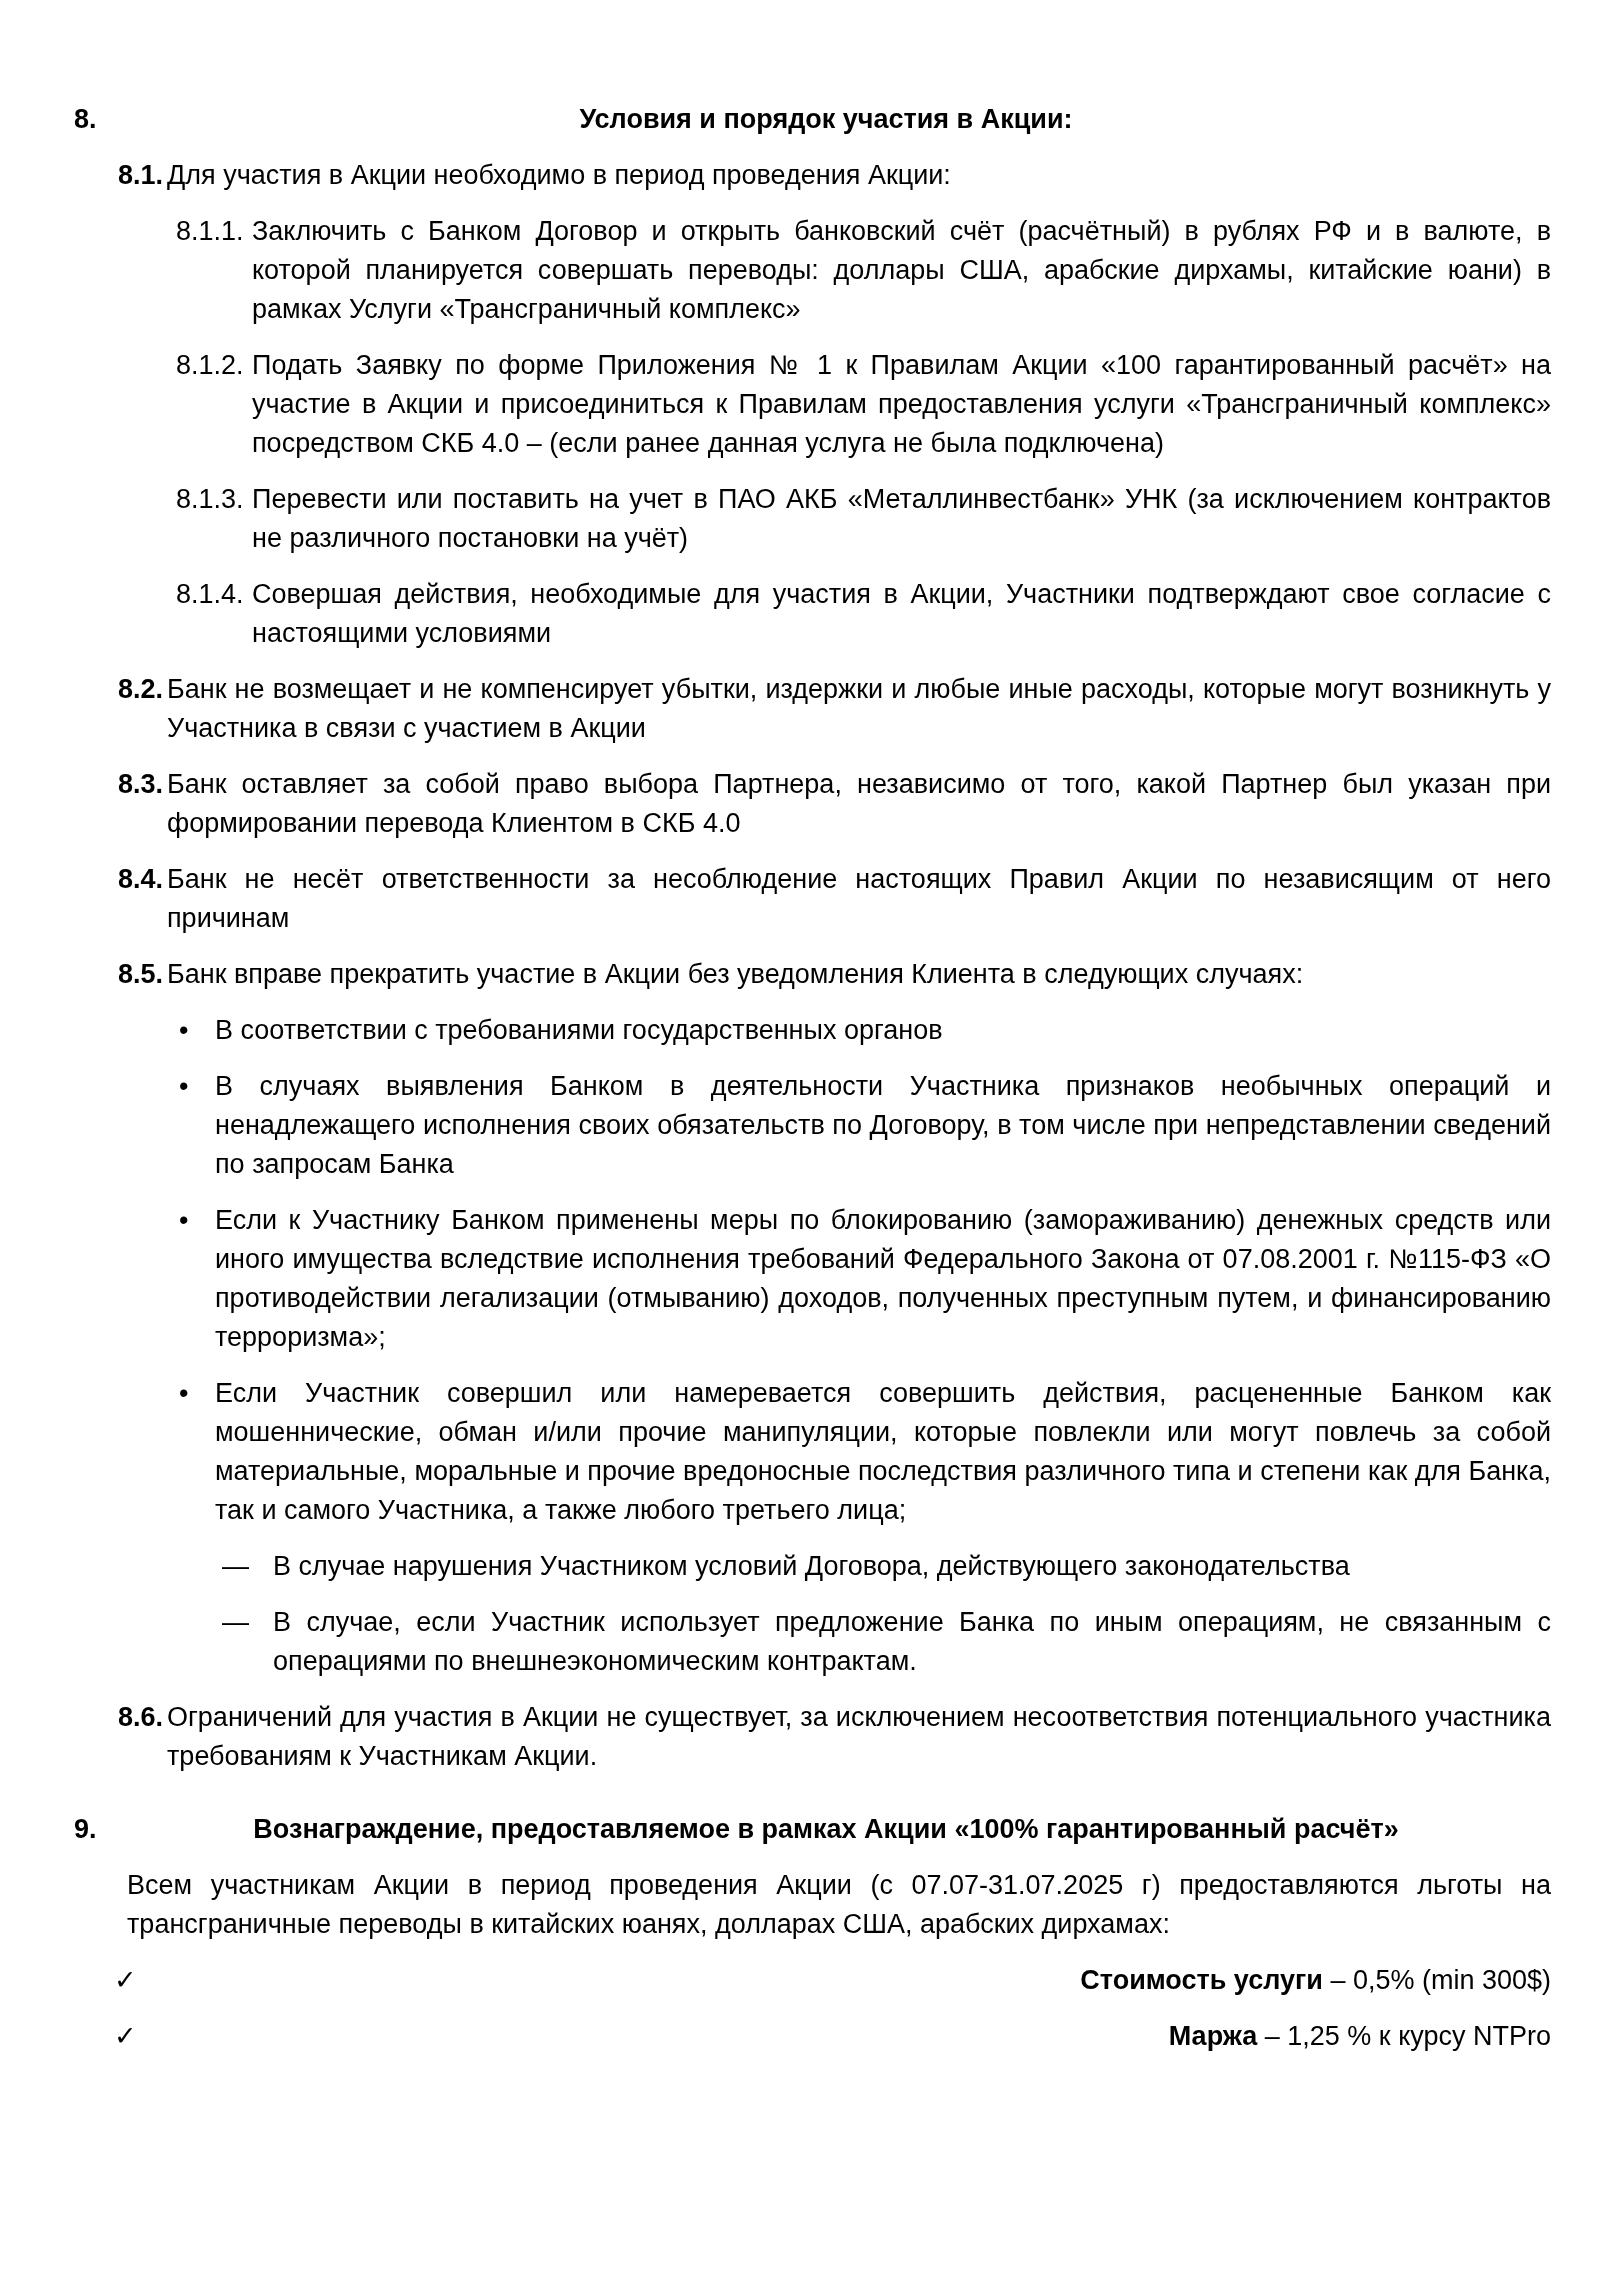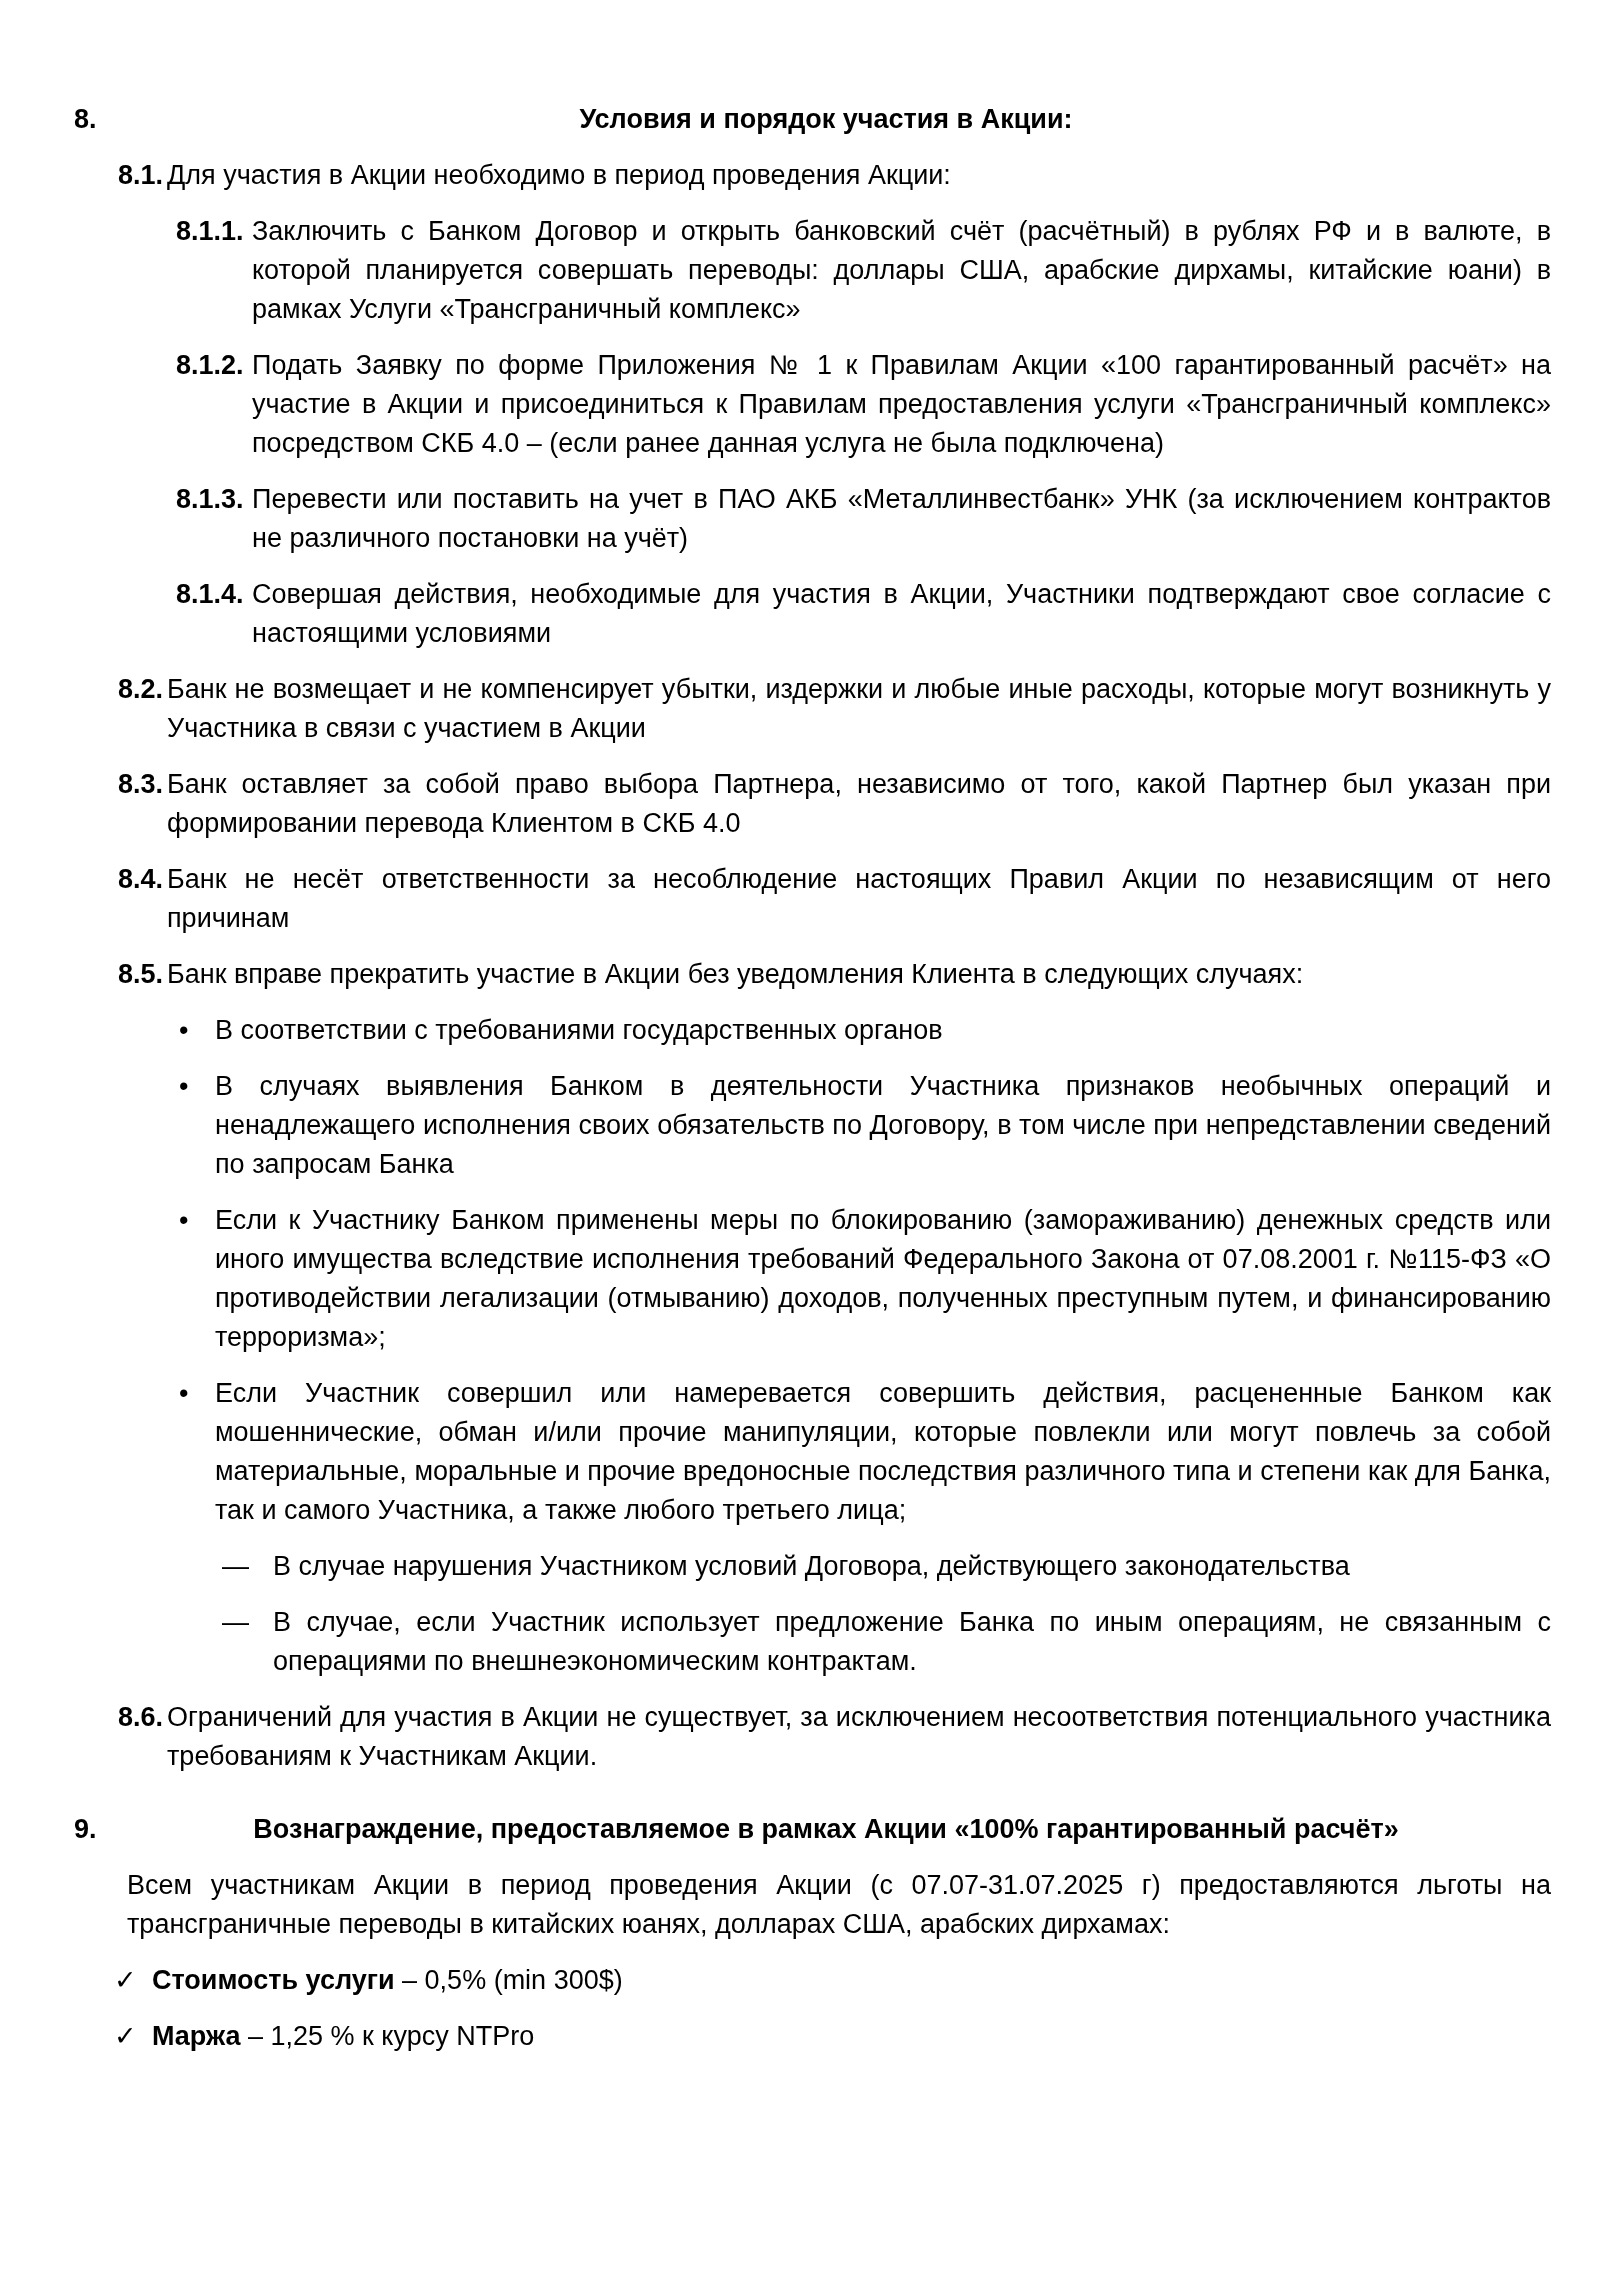--- a/index.html
+++ b/index.html
@@ -29,34 +29,34 @@
   .row .body  { flex: 1 1 auto; text-align: justify; }
 
   .r-h1            { margin-left: 74px; font-weight: bold; }
   .r-h1 .marker    { width: 27px; }
   .r-h1 .body      { text-align: center; }
 
   .r-l2            { margin-left: 118px; }
   .r-l2 .marker    { width: 49px; font-weight: bold; }
 
   .r-l3            { margin-left: 176px; }
-  .r-l3 .marker    { width: 76px; font-weight: bold; }
+  .r-l3 .marker    { width: 76px; font-weight: normal; }
 
   .r-bullet        { margin-left: 179px; }
   .r-bullet .marker{ width: 36px; }
 
   .r-dash          { margin-left: 222px; }
   .r-dash .marker  { width: 51px; }
 
   .r-para          { margin-left: 127px; }
 
   .r-check         { margin-left: 114px; }
   .r-check .marker { width: 38px; }
   .r-check .lead   { font-weight: bold; }
-  .r-check .body   { text-align: left; }
+  .r-check .body   { text-align: right; }
 
   .gap-before { margin-top: 34px; }
 </style>
 </head>
 <body>
 
 <div class="page">
 
   <div class="row r-h1">
     <span class="marker">8.</span>

